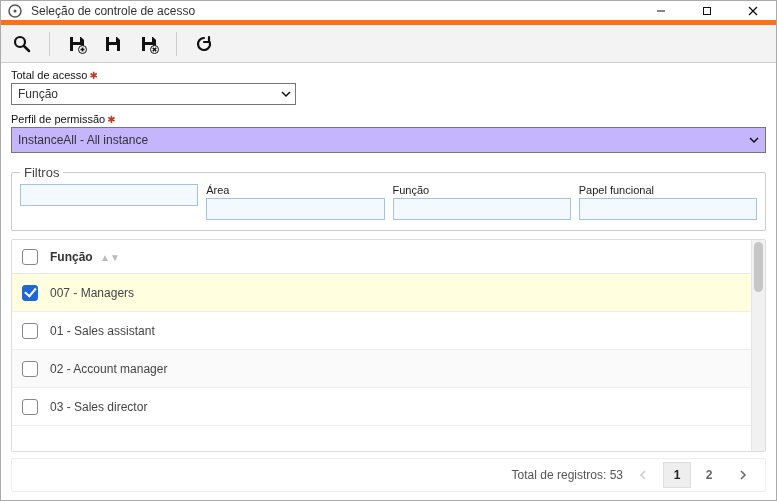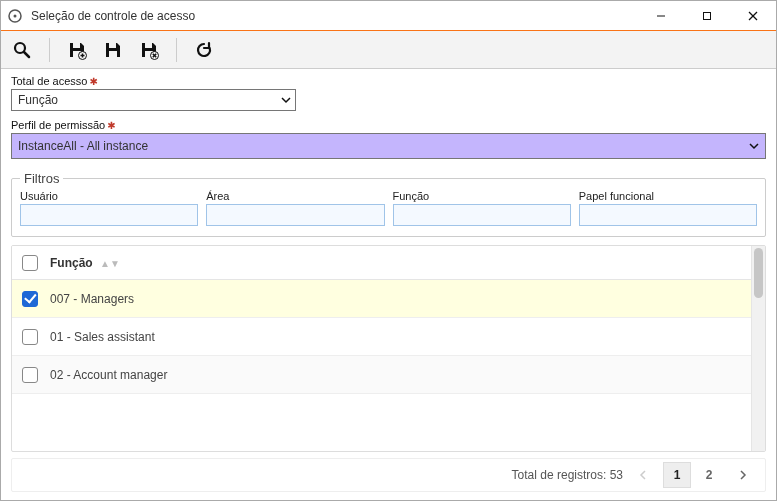--- a/index.html
+++ b/index.html
@@ -9,23 +9,23 @@
     font-size: 12px;
     background: #fff;
     width: 777px;
     height: 501px;
     border: 1px solid #aaa;
     display: flex;
     flex-direction: column;
     color: #333;
   }
   .titlebar {
-    height: 30px;
+    height: 24px;
     background: #fff;
-    border-bottom: 1px solid #f97316;
+    border-bottom: 5px solid #f97316;
     display: flex;
     align-items: center;
   }
   .titlebar .app-icon { width: 28px; display:flex; align-items:center; justify-content:center; }
   .titlebar .title { flex: 1; padding-left: 2px; color:#333; }
   .winbtn { width: 46px; height: 29px; display:flex; align-items:center; justify-content:center; }
   .toolbar {
     height: 38px;
     background: #f3f3f3;
     border-bottom: 1px solid #ccc;
@@ -202,21 +202,20 @@
           </svg>
         </span>
     </div>
   </div>
 </div>
 
 <fieldset class="filters">
   <legend>Filtros</legend>
   <div class="filters-row">
     <div class="filter-col">
-      <label>Usuário</label>
       <div class="filter-input"></div>
     </div>
     <div class="filter-col">
       <label>Área</label>
       <div class="filter-input"></div>
     </div>
     <div class="filter-col">
       <label>Função</label>
       <div class="filter-input"></div>
     </div>
@@ -242,20 +241,24 @@
           <span>007 - Managers</span>
         </div>
         <div class="row">
           <span class="chk"></span>
           <span>01 - Sales assistant</span>
         </div>
         <div class="row striped">
           <span class="chk"></span>
           <span>02 - Account manager</span>
         </div>
+        <div class="row">
+          <span class="chk"></span>
+          <span>03 - Sales director</span>
+        </div>
         <div class="row partial"></div>
       </div>
   </div>
   <div class="vscroll">
     <div class="thumb"></div>
   </div>
 </div>
 
 <div class="footer">
   <span>Total de registros: 53</span>

